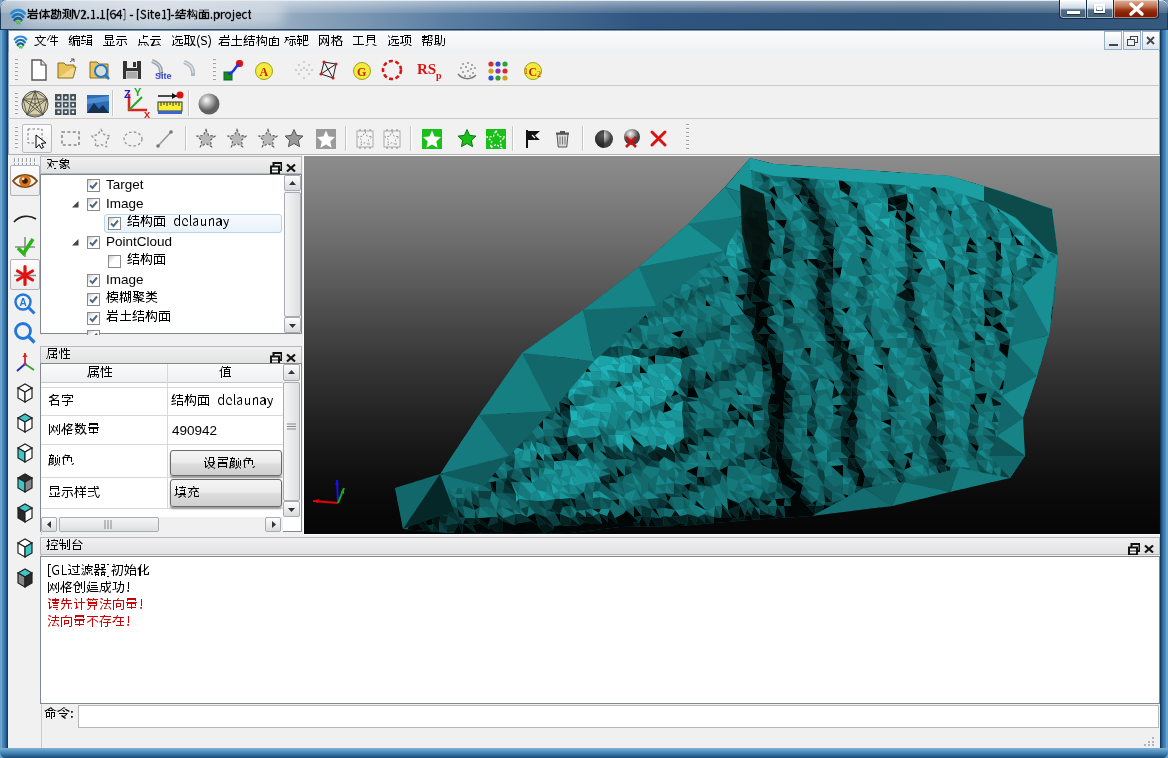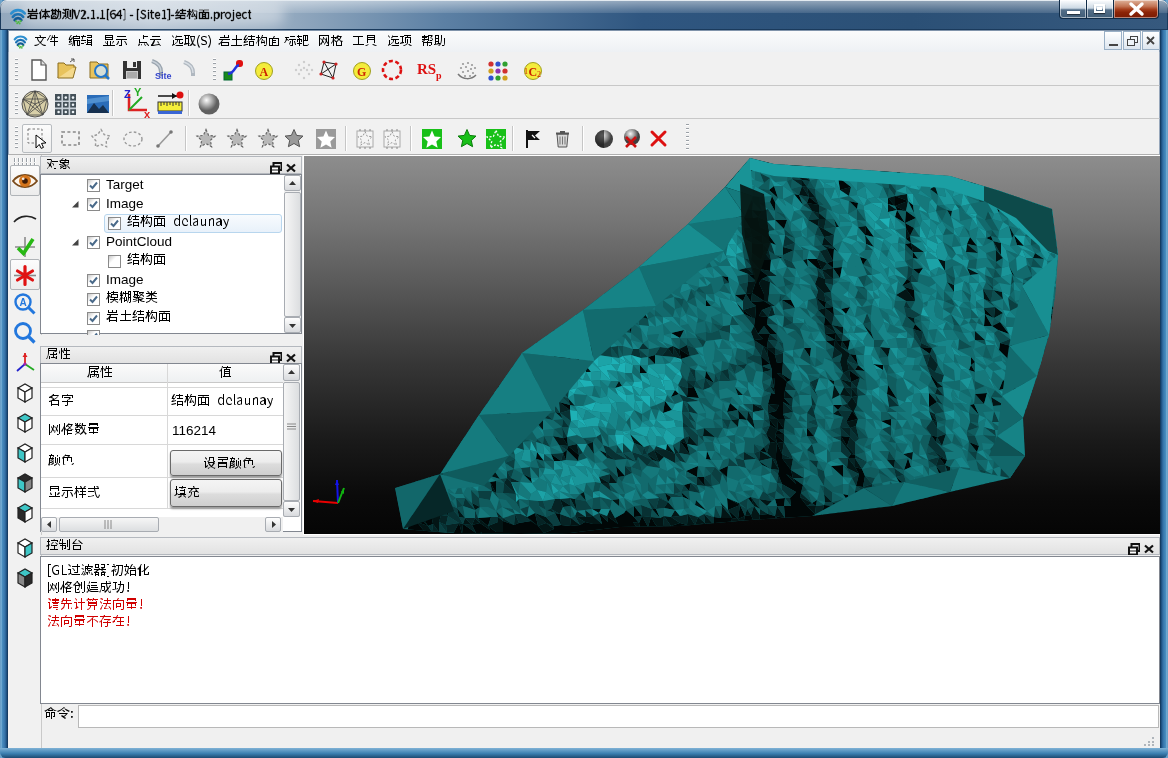--- a/index.html
+++ b/index.html
@@ -587,21 +587,21 @@
 <svg style="position:absolute;left:48px;top:394px;overflow:visible" width="28" height="16">
     <path fill="#000" d="M3 4C4 4 5 5 5 5C4 6 2 7 1 7C1 7 1 8 1 8C2 8 3 8 3 7V12H4V11H10V12H11V6H6C8 5 10 3 11 1L10 1L10 1H6C6 1 6 0 6 -0L5 -0C5 1 3 2 1 3C1 4 1 4 2 4C3 4 4 3 5 2H10C9 3 8 4 6 5C6 4 5 4 4 3ZM10 10H4V7H10Z M19 6V7H14V8H19V10C19 11 19 11 19 11C18 11 18 11 17 11C17 11 17 11 17 12C18 12 19 12 19 12C20 11 20 11 20 11V8H25V7H20V6C21 6 22 5 23 4L22 3L22 3H16V4H21C21 5 20 6 19 6ZM19 -0C19 0 19 1 19 1H14V4H15V2H24V4H25V1H20C20 1 20 0 19 -0Z"></path>
   </svg>
 <svg style="position:absolute;left:171px;top:394px;overflow:visible" width="104" height="16">
     <path fill="#000" d="M0 10 1 11C2 11 4 10 5 10L5 9C3 9 2 10 0 10ZM1 5C1 5 1 5 3 5C2 6 2 6 2 6C1 7 1 7 0 7C1 8 1 8 1 8C1 8 2 8 5 7C5 7 5 7 5 6L2 7C3 6 4 4 5 3L4 2C4 3 4 3 4 4L2 4C3 3 3 2 4 0L3 -0C2 1 1 3 1 3C1 4 1 4 0 4C1 4 1 5 1 5ZM8 -0V1H5V2H8V4H6V5H12V4H9V2H12V1H9V-0ZM6 7V12H7V11H11V12H12V7ZM7 10V8H11V10Z M20 -0C19 1 19 3 18 4C18 4 18 5 18 5C19 4 19 4 20 3H24C24 8 24 10 23 11C23 11 23 11 23 11C23 11 22 11 21 11C22 11 22 11 22 12C22 12 23 12 23 12C24 12 24 12 24 11C25 11 25 8 25 2C25 2 25 2 25 2H20C20 1 21 1 21 -0ZM21 6C21 6 22 7 22 7L20 8C20 7 21 5 21 4L20 4C20 5 19 7 19 7C19 8 18 8 18 8C18 8 19 9 19 9C19 9 19 9 22 8C22 8 22 9 22 9L23 9C23 8 22 7 22 6ZM16 -0V2H14V3H15C15 5 14 7 13 8C14 8 14 9 14 9C15 8 15 7 16 5V12H17V5C17 6 17 6 18 7L18 6C18 6 17 4 17 4V3H18V2H17V-0Z M31 6H34V8H31ZM31 6V4H34V6ZM31 9H34V10H31ZM27 1V2H32C32 2 32 3 31 3H27V12H28V11H37V12H38V3H32L33 2H38V1ZM28 10V4H30V10ZM37 10H35V4H37Z M39 12H46V12H39Z M50 11C51 11 51 10 52 10H52L52 11H53V0H52V3L52 4C51 4 51 3 50 3C48 3 47 5 47 7C47 9 48 11 50 11ZM50 10C49 10 48 9 48 7C48 6 49 4 50 4C51 4 51 5 52 5V9C51 10 51 10 50 10Z M58 11C59 11 60 11 61 10L60 9C60 10 59 10 59 10C57 10 56 9 56 7H61C61 7 61 7 61 7C61 5 60 3 58 3C57 3 55 5 55 7C55 9 56 11 58 11ZM56 7C56 5 57 4 58 4C59 4 60 5 60 7Z M64 11C64 11 64 11 65 11L64 10C64 10 64 10 64 10C64 10 64 10 64 9V0H63V9C63 10 63 11 64 11Z M68 11C69 11 70 10 70 10H70L71 11H71V6C71 5 71 3 69 3C68 3 67 4 66 4L67 5C67 5 68 4 69 4C70 4 70 5 70 6C67 7 66 7 66 9C66 10 67 11 68 11ZM68 10C68 10 67 10 67 9C67 8 68 7 70 7V9C70 10 69 10 68 10Z M76 11C77 11 77 10 78 10H78L78 11H79V4H78V9C77 9 77 10 76 10C75 10 75 9 75 8V4H74V8C74 10 74 11 76 11Z M82 11H83V6C84 5 84 4 85 4C86 4 86 5 86 6V11H87V6C87 4 87 3 85 3C84 3 83 4 83 5H83L83 4H82Z M91 11C92 11 93 10 94 10H94L94 11H95V6C95 5 94 3 92 3C91 3 90 4 89 4L90 5C90 5 91 4 92 4C93 4 93 5 93 6C90 7 89 7 89 9C89 10 90 11 91 11ZM92 10C91 10 90 10 90 9C90 8 91 7 93 7V9C93 10 92 10 92 10Z M97 14C98 14 99 13 100 11L102 4H101L100 8C100 8 99 9 99 10H99C99 9 99 8 99 8L97 4H96L99 11L99 11C98 12 98 13 97 13C97 13 97 13 96 13L96 14C96 14 97 14 97 14Z"></path>
   </svg>
 <div class="abs" style="left:41px;top:415px;width:242px;height:1px;background:#d8d8d8"></div>
 <svg style="position:absolute;left:48px;top:423px;overflow:visible" width="54" height="16">
     <path fill="#000" d="M3 4C3 4 4 5 4 6C4 7 3 9 2 10C2 10 3 10 3 10C4 9 4 8 5 7C5 8 6 8 6 9L7 8C6 7 6 7 5 6C6 5 6 4 6 2L5 2C5 3 5 4 5 5C4 4 4 4 3 3ZM6 4C7 4 8 5 8 6C8 8 7 9 6 10C6 10 6 10 7 10C7 9 8 8 9 7C9 8 9 8 10 9L10 8C10 8 10 7 9 6C9 5 10 4 10 2L9 2C9 3 9 4 8 5C8 4 7 4 7 3ZM1 1V12H2V1H11V10C11 11 11 11 11 11C10 11 9 11 9 11C9 11 9 11 9 12C10 12 11 12 11 11C12 11 12 11 12 10V1Z M20 2H23C23 3 22 4 22 4C21 4 21 3 20 2ZM16 -0V3H14V3H16C15 5 14 7 13 8C14 9 14 9 14 9C15 8 15 7 16 5V12H17V5C17 6 17 6 18 7L18 6C18 6 17 4 17 4V3H18L18 4C18 4 18 4 18 4C19 4 19 4 20 3C20 4 21 4 21 5C20 6 19 6 17 7C18 7 18 7 18 8C18 8 19 7 19 7V12H20V11H24V12H24V7L25 7C25 7 26 7 26 7C24 6 23 6 22 5C23 4 24 3 25 1L24 1L24 1H21C21 1 21 0 22 -0L21 -0C20 1 19 2 18 3V3H17V-0ZM20 10V8H24V10ZM20 7C20 7 21 6 22 5C22 6 23 7 24 7Z M32 -0C32 0 31 1 31 2L31 2C32 2 32 1 33 0ZM27 0C27 1 28 2 28 2L29 2C29 1 28 1 28 0ZM31 7C31 8 31 9 30 9C30 9 29 9 29 8C29 8 29 8 29 7ZM27 9C28 9 29 9 29 10C29 10 28 11 27 11C27 11 27 11 27 12C28 11 29 11 30 10C31 10 31 11 31 11L32 10C32 10 31 10 31 9C32 9 32 8 32 7L32 6L32 6H30L30 6L29 6C29 6 29 6 29 6H27V7H28C28 8 28 8 27 9ZM29 -0V2H27V3H29C28 4 27 5 27 5C27 5 27 6 27 6C28 5 29 5 29 4V5H30V4C31 4 32 5 32 5L33 4C32 4 31 3 30 3H33V2H30V-0ZM34 -0C34 2 33 4 32 6C32 6 33 6 33 6C33 6 34 5 34 5C34 6 35 7 35 8C34 9 33 10 32 11C32 11 32 12 32 12C34 11 35 10 36 9C36 10 37 11 38 12C38 11 38 11 39 11C38 10 37 9 36 8C37 7 37 5 37 3H38V2H35C35 2 35 1 35 -0ZM37 3C36 5 36 6 36 7C35 6 35 5 34 3Z M42 2H49V3H42ZM42 1H49V1H42ZM41 0V3H50V0ZM40 4V5H51V4ZM42 7H45V8H42ZM46 7H49V8H46ZM42 6H45V7H42ZM46 6H49V7H46ZM40 11V11H51V11H46V10H50V9H46V8H50V5H41V8H45V9H41V10H45V11Z"></path>
   </svg>
-<div class="abs" style="left:172px;top:423px;font-size:13.5px">116214</div>
+<div class="abs" style="left:172px;top:423px;font-size:13.5px">490942</div>
 <div class="abs" style="left:41px;top:444px;width:242px;height:1px;background:#d8d8d8"></div>
 <svg style="position:absolute;left:48px;top:454px;overflow:visible" width="28" height="16">
     <path fill="#000" d="M9 4C9 9 9 10 6 11C6 11 6 12 6 12C10 11 10 9 10 4ZM5 5C4 5 3 6 2 6C2 6 3 7 3 7C4 6 5 6 6 5ZM6 8C5 9 3 10 2 11C2 11 2 11 2 11C4 11 6 10 6 9ZM10 10C10 10 11 11 12 12L12 11C12 11 11 10 10 9ZM7 3V9H8V3H11V9H12V3H9C10 2 10 2 10 1H12V1H7V1H9C9 2 9 2 9 3ZM3 -0C3 0 3 1 3 1H1V2H6V1H4C4 1 4 0 4 -0ZM5 6C5 7 3 8 2 8C2 8 2 7 2 6V5H6V4H5C5 3 6 3 6 2L5 2C5 2 5 3 4 4H3L3 3C3 3 3 2 3 2L2 2C2 3 2 3 2 4H1V6C1 8 1 10 0 11C1 11 1 12 1 12C2 11 2 10 2 8C2 9 2 9 3 9C4 9 5 8 6 7Z M19 4V7H16V4ZM20 4H23V7H20ZM21 2C20 2 20 3 19 3H16C16 3 17 2 17 2ZM18 -0C17 1 15 3 14 4C14 4 14 5 14 5C14 5 15 4 15 4V10C15 11 16 11 18 11C18 11 22 11 23 11C25 11 25 11 26 9C25 9 25 9 25 9C24 10 24 11 23 11C22 11 19 11 18 11C16 11 16 10 16 10V7H23V8H24V3H21C21 3 22 2 22 1L22 1L21 1H18C18 1 18 0 18 0Z"></path>
   </svg>
 <div class="abs" style="left:41px;top:477px;width:242px;height:1px;background:#d8d8d8"></div>
 <svg style="position:absolute;left:48px;top:486px;overflow:visible" width="54" height="16">
     <path fill="#000" d="M3 3H10V5H3ZM3 1H10V2H3ZM2 0V5H11V0ZM11 6C10 7 9 8 9 9L10 9C10 9 11 8 12 7ZM2 7C2 8 3 9 3 9L4 9C4 8 3 7 2 6ZM7 6V10H5V6H5V10H1V11H12V10H8V6Z M16 6C15 8 15 9 13 10C14 10 14 10 14 11C15 10 16 8 17 6ZM22 6C23 8 24 9 24 11L25 10C25 9 24 7 23 6ZM15 1V2H24V1ZM14 4V5H19V10C19 11 19 11 19 11C18 11 18 11 17 11C17 11 17 11 17 12C18 12 19 12 19 12C20 11 20 11 20 10V5H25V4Z M32 0C32 1 33 2 33 2L34 2C34 1 33 0 33 -0ZM37 -0C36 0 36 2 35 2H31V3H34V5H32V6H34V8H31V9H34V12H35V9H38V8H35V6H38V5H35V3H38V2H36C37 2 37 1 38 0ZM28 -0V2H27V3H28C28 5 27 7 26 8C27 8 27 9 27 9C27 8 28 7 28 6V12H29V5C30 6 30 6 30 7L31 6C31 6 30 4 29 4V3H31V2H29V-0Z M48 0C49 1 50 2 50 2L51 1C50 1 50 0 49 -0ZM46 -0C46 1 46 1 46 2H40V3H46C47 8 48 12 50 12C51 12 51 11 52 9C51 9 51 8 51 8C51 10 50 11 50 11C49 11 48 8 47 3H51V2H47C47 1 47 1 47 -0ZM40 10 40 11C42 11 44 10 46 10L46 9L43 10V6H46V5H40V6H43V10Z"></path>
   </svg>
 <div class="abs" style="left:41px;top:508px;width:242px;height:1px;background:#d8d8d8"></div>
 <div class="abs" style="left:170px;top:450px;width:112px;height:26px;border:1px solid #6a6a6a;border-radius:3px;background:linear-gradient(#f4f4f4,#ededed 45%,#dcdcdc 55%,#cfcfcf);box-shadow:0 2px 2px #999"></div>

